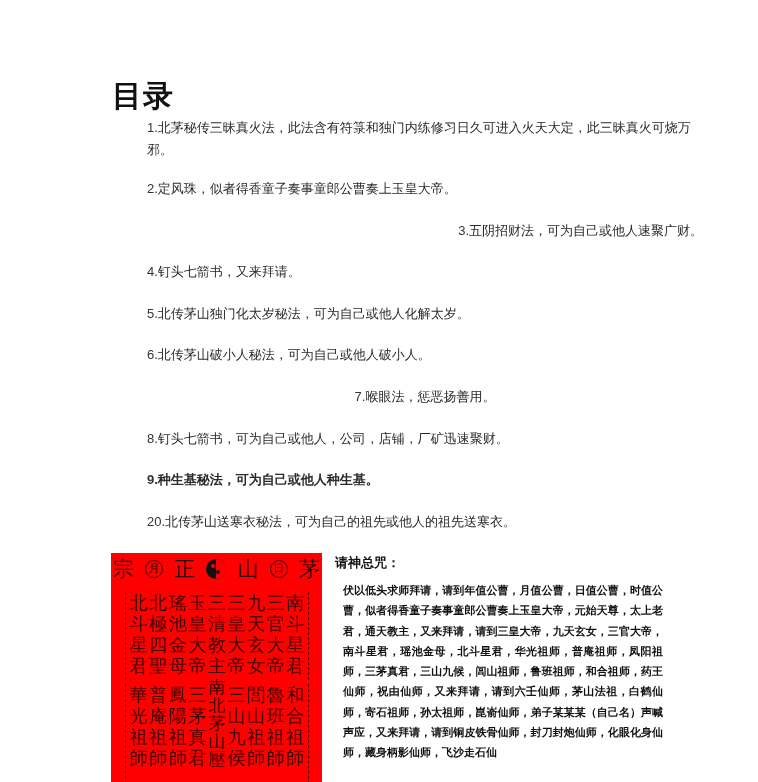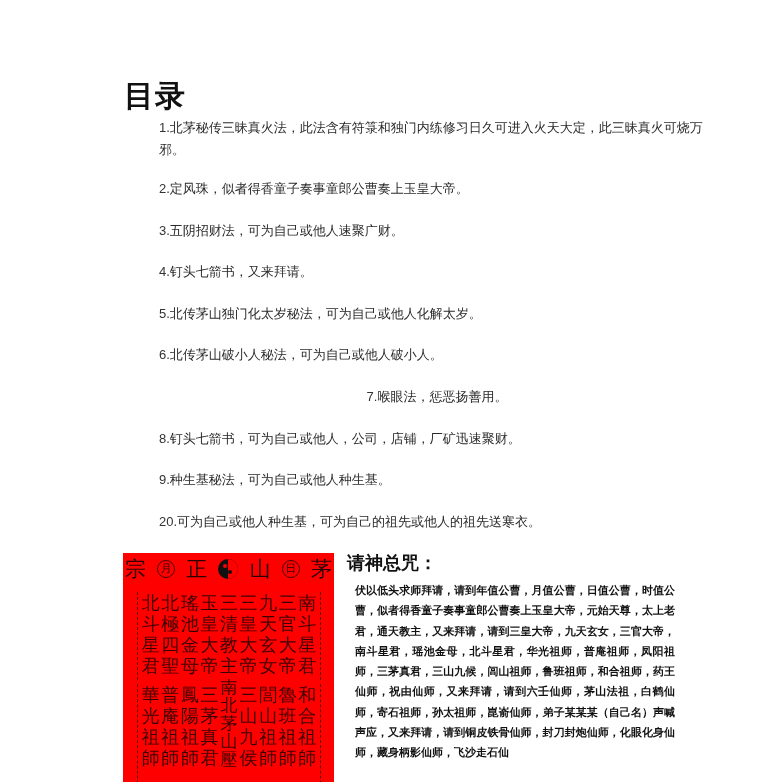--- a/index.html
+++ b/index.html
@@ -10,21 +10,21 @@
   body {
     width: 758px;
     height: 782px;
     overflow: hidden;
     position: relative;
     font-family: "DejaVu Serif", "Liberation Serif", serif;
     color: #222222;
   }
   .page {
     position: absolute;
-    left: 12px; top: 0;
+    left: 0; top: 0;
     width: 702px; height: 782px;
   }
   .title {
     position: absolute;
     left: 112px;
     top: 76px;
     font-family: "DejaVu Sans", "Liberation Sans", sans-serif;
     font-size: 30px;
     font-weight: bold;
     color: #111111;
@@ -48,27 +48,27 @@
     margin: 0;
   }
   .toc-item .num {
     font-family: "Liberation Sans", "DejaVu Sans", sans-serif;
     color: #333;
   }
   
   .toc-item { position: absolute; left: 0; width: 556px; margin-left: 35px; }
   .toc-item:nth-child(1) { top: 0px; }
   .toc-item:nth-child(2) { top: 61px; }
-  .toc-item:nth-child(3) { top: 103px; }
+  .toc-item:nth-child(3) { top: 103px; text-align: right; }
   .toc-item:nth-child(4) { top: 144px; }
   .toc-item:nth-child(5) { top: 186px; }
   .toc-item:nth-child(6) { top: 227px; }
   .toc-item:nth-child(7) { top: 269px; text-align: center; }
   .toc-item:nth-child(8) { top: 311px; }
-  .toc-item:nth-child(9) { top: 352px; }
+  .toc-item:nth-child(9) { top: 352px; font-weight: bold; }
   .toc-item:nth-child(10) { top: 394px; }
 
   
   .talisman {
     position: absolute;
     left: 111px;
     top: 553px;
     width: 211px;
     height: 229px;
     background: #ff0000;
@@ -158,21 +158,21 @@
   .invocation {
     position: absolute;
     left: 335px;
     top: 553px;
     width: 336px;
     font-family: "DejaVu Sans", "Liberation Sans", sans-serif;
     font-weight: bold;
     color: #111111;
   }
   .inv-title {
-    font-size: 18px;
+    font-size: 13px;
     line-height: 20px;
     margin: 0 0 1px 0;
   }
   .inv-body {
     font-size: 11px;
     line-height: 20.3px;
     margin: 8px;
     text-align: justify;
     word-break: break-all;
   }
@@ -187,21 +187,21 @@
   <ul class="toc">
     <li class="toc-item"><span class="num">1.</span><span>北茅秘传三昧真火法，此法含有符箓和独门内练修习日久可进入火天大定，此三昧真火可烧万邪。</span></li>
     <li class="toc-item"><span class="num">2.</span><span>定风珠，似者得香童子奏事童郎公曹奏上玉皇大帝。</span></li>
     <li class="toc-item"><span class="num">3.</span><span>五阴招财法，可为自己或他人速聚广财。</span></li>
     <li class="toc-item"><span class="num">4.</span><span>钉头七箭书，又来拜请。</span></li>
     <li class="toc-item"><span class="num">5.</span><span>北传茅山独门化太岁秘法，可为自己或他人化解太岁。</span></li>
     <li class="toc-item"><span class="num">6.</span><span>北传茅山破小人秘法，可为自己或他人破小人。</span></li>
     <li class="toc-item"><span class="num">7.</span><span>喉眼法，惩恶扬善用。</span></li>
     <li class="toc-item"><span class="num">8.</span><span>钉头七箭书，可为自己或他人，公司，店铺，厂矿迅速聚财。</span></li>
     <li class="toc-item"><span class="num">9.</span><span>种生基秘法，可为自己或他人种生基。</span></li>
-    <li class="toc-item"><span class="num">20.</span><span>可为自己或他人种生基，可为自己的祖先或他人的祖先送寒衣。</span></li>
+    <li class="toc-item"><span class="num">20.</span><span>北传茅山送寒衣秘法，可为自己的祖先或他人的祖先送寒衣。</span></li>
   </ul>
 
   <div class="talisman">
     <div class="tal-header">
       <span class="big">宗</span>
       <span class="circ">月</span>
       <span class="big">正</span>
       <span class="taiji"></span>
       <span class="big">山</span>
       <span class="circ">日</span>

